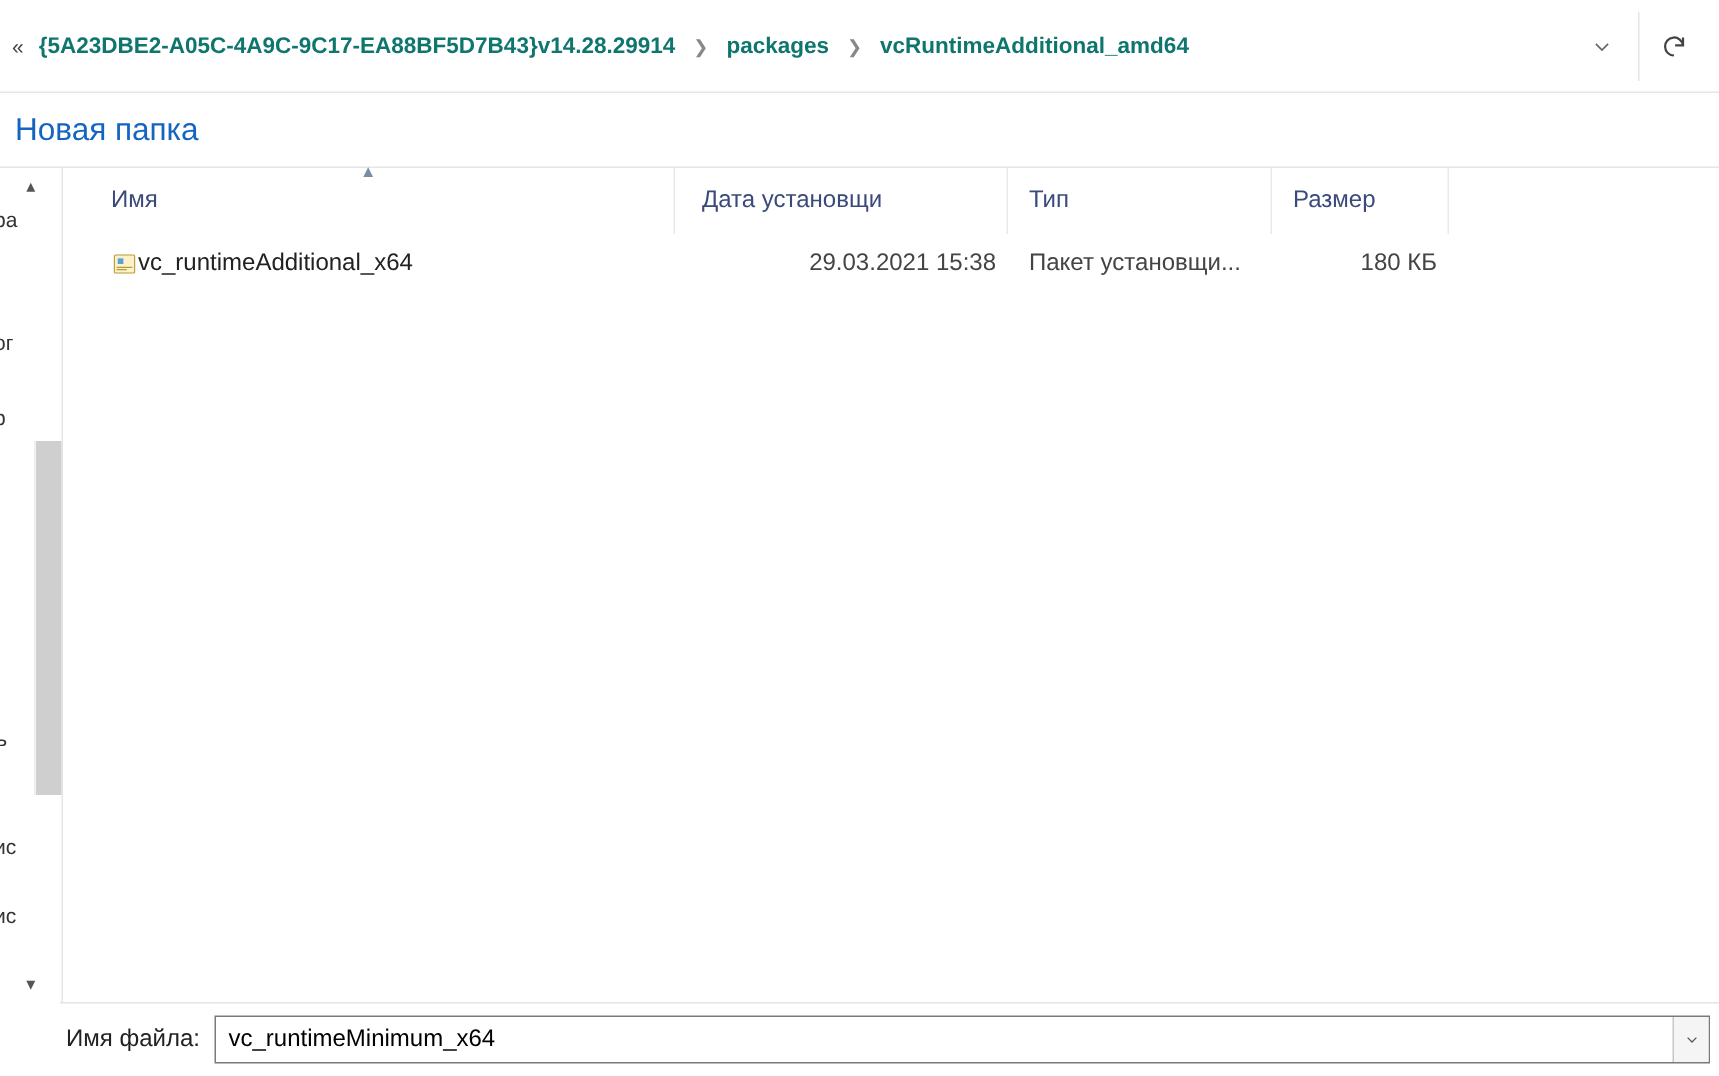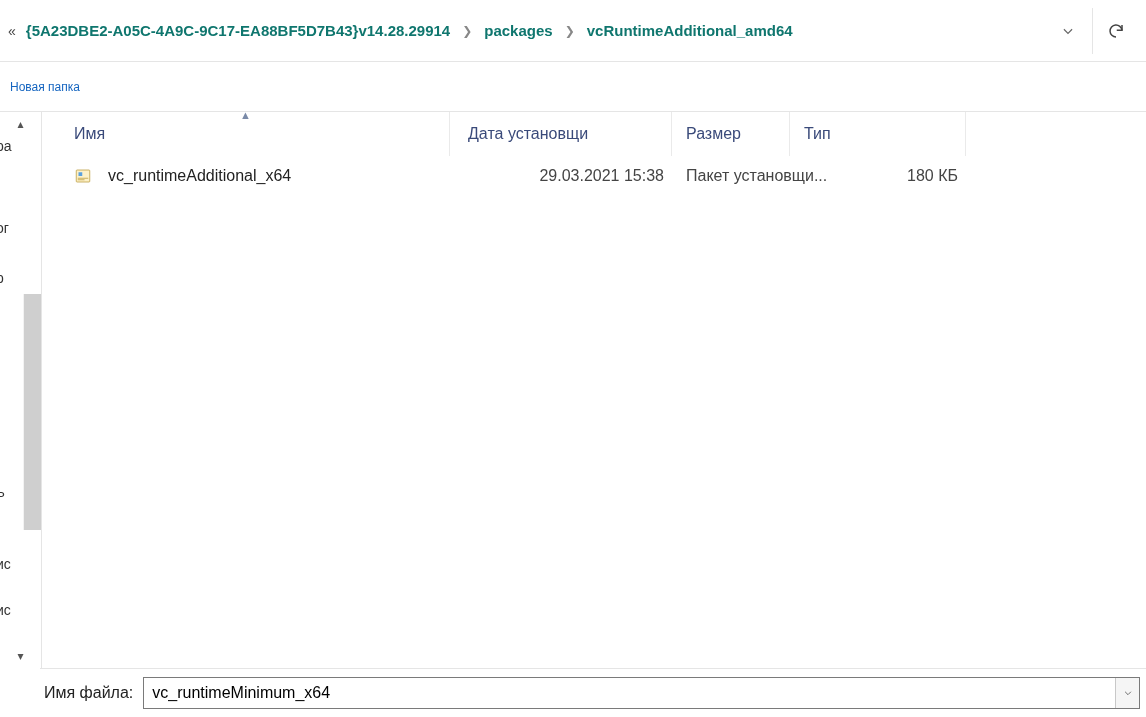--- a/index.html
+++ b/index.html
@@ -72,21 +72,21 @@
   .toolbar {
     height: 50px;
     border-bottom: 1px solid #e5e5e5;
     display: flex;
     align-items: center;
     background: #ffffff;
   }
   .toolbar-item {
     color: #1565c0;
     padding: 8px 10px;
-    font-size: 12px;
+    font-size: 21px;
   }
 
   
   .main {
     flex: 1;
     display: flex;
     min-height: 0;
   }
   .leftstrip {
     width: 42px;
@@ -161,21 +161,21 @@
     overflow: hidden;
   }
   .row {
     height: 40px;
     display: flex;
     align-items: center;
     font-size: 16px;
     color: #222;
   }
   .cell { padding-right: 8px; overflow: hidden; text-overflow: ellipsis; white-space: nowrap; }
-  .cell-name { width: 408px; padding-left: 32px; display: flex; align-items: center; gap: 16px; }
+  .cell-name { width: 408px; padding-left: 32px; display: flex; align-items: center; gap: 0; }
   .cell-date { width: 222px; padding-left: 18px; color: #444; text-align: right; }
   .cell-type { width: 176px; padding-left: 14px; color: #444; }
   .cell-size { width: 118px; padding-left: 14px; text-align: right; color: #444; }
   .file-icon {
     width: 18px; height: 18px; flex: 0 0 18px;
     display: inline-flex; align-items: center; justify-content: center;
   }
   .file-icon svg { width: 18px; height: 18px; }
 
   
@@ -265,25 +265,25 @@
 
     <div class="listpane">
       <div class="list-header">
         <div class="col col-name">
           <span class="sort-indicator">▲</span>
           <span>Имя</span>
         </div>
         <div class="col col-date">
           <span>Дата установщи</span>
         </div>
+        <div class="col col-type">
+          <span>Тип</span>
+        </div>
         <div class="col col-size">
           <span>Размер</span>
-        </div>
-        <div class="col col-type">
-          <span>Тип</span>
         </div>
       </div>
 
       <div class="list-body">
         <div class="row">
           <div class="cell cell-name">
             <span class="file-icon">
               <svg viewBox="0 0 24 24">
                 <rect x="3" y="4" width="18" height="16" rx="1" fill="#fdf1c8" stroke="#b89a3a" stroke-width="1"></rect>
                 <rect x="6" y="7" width="5" height="5" fill="#5aa0dd"></rect>

